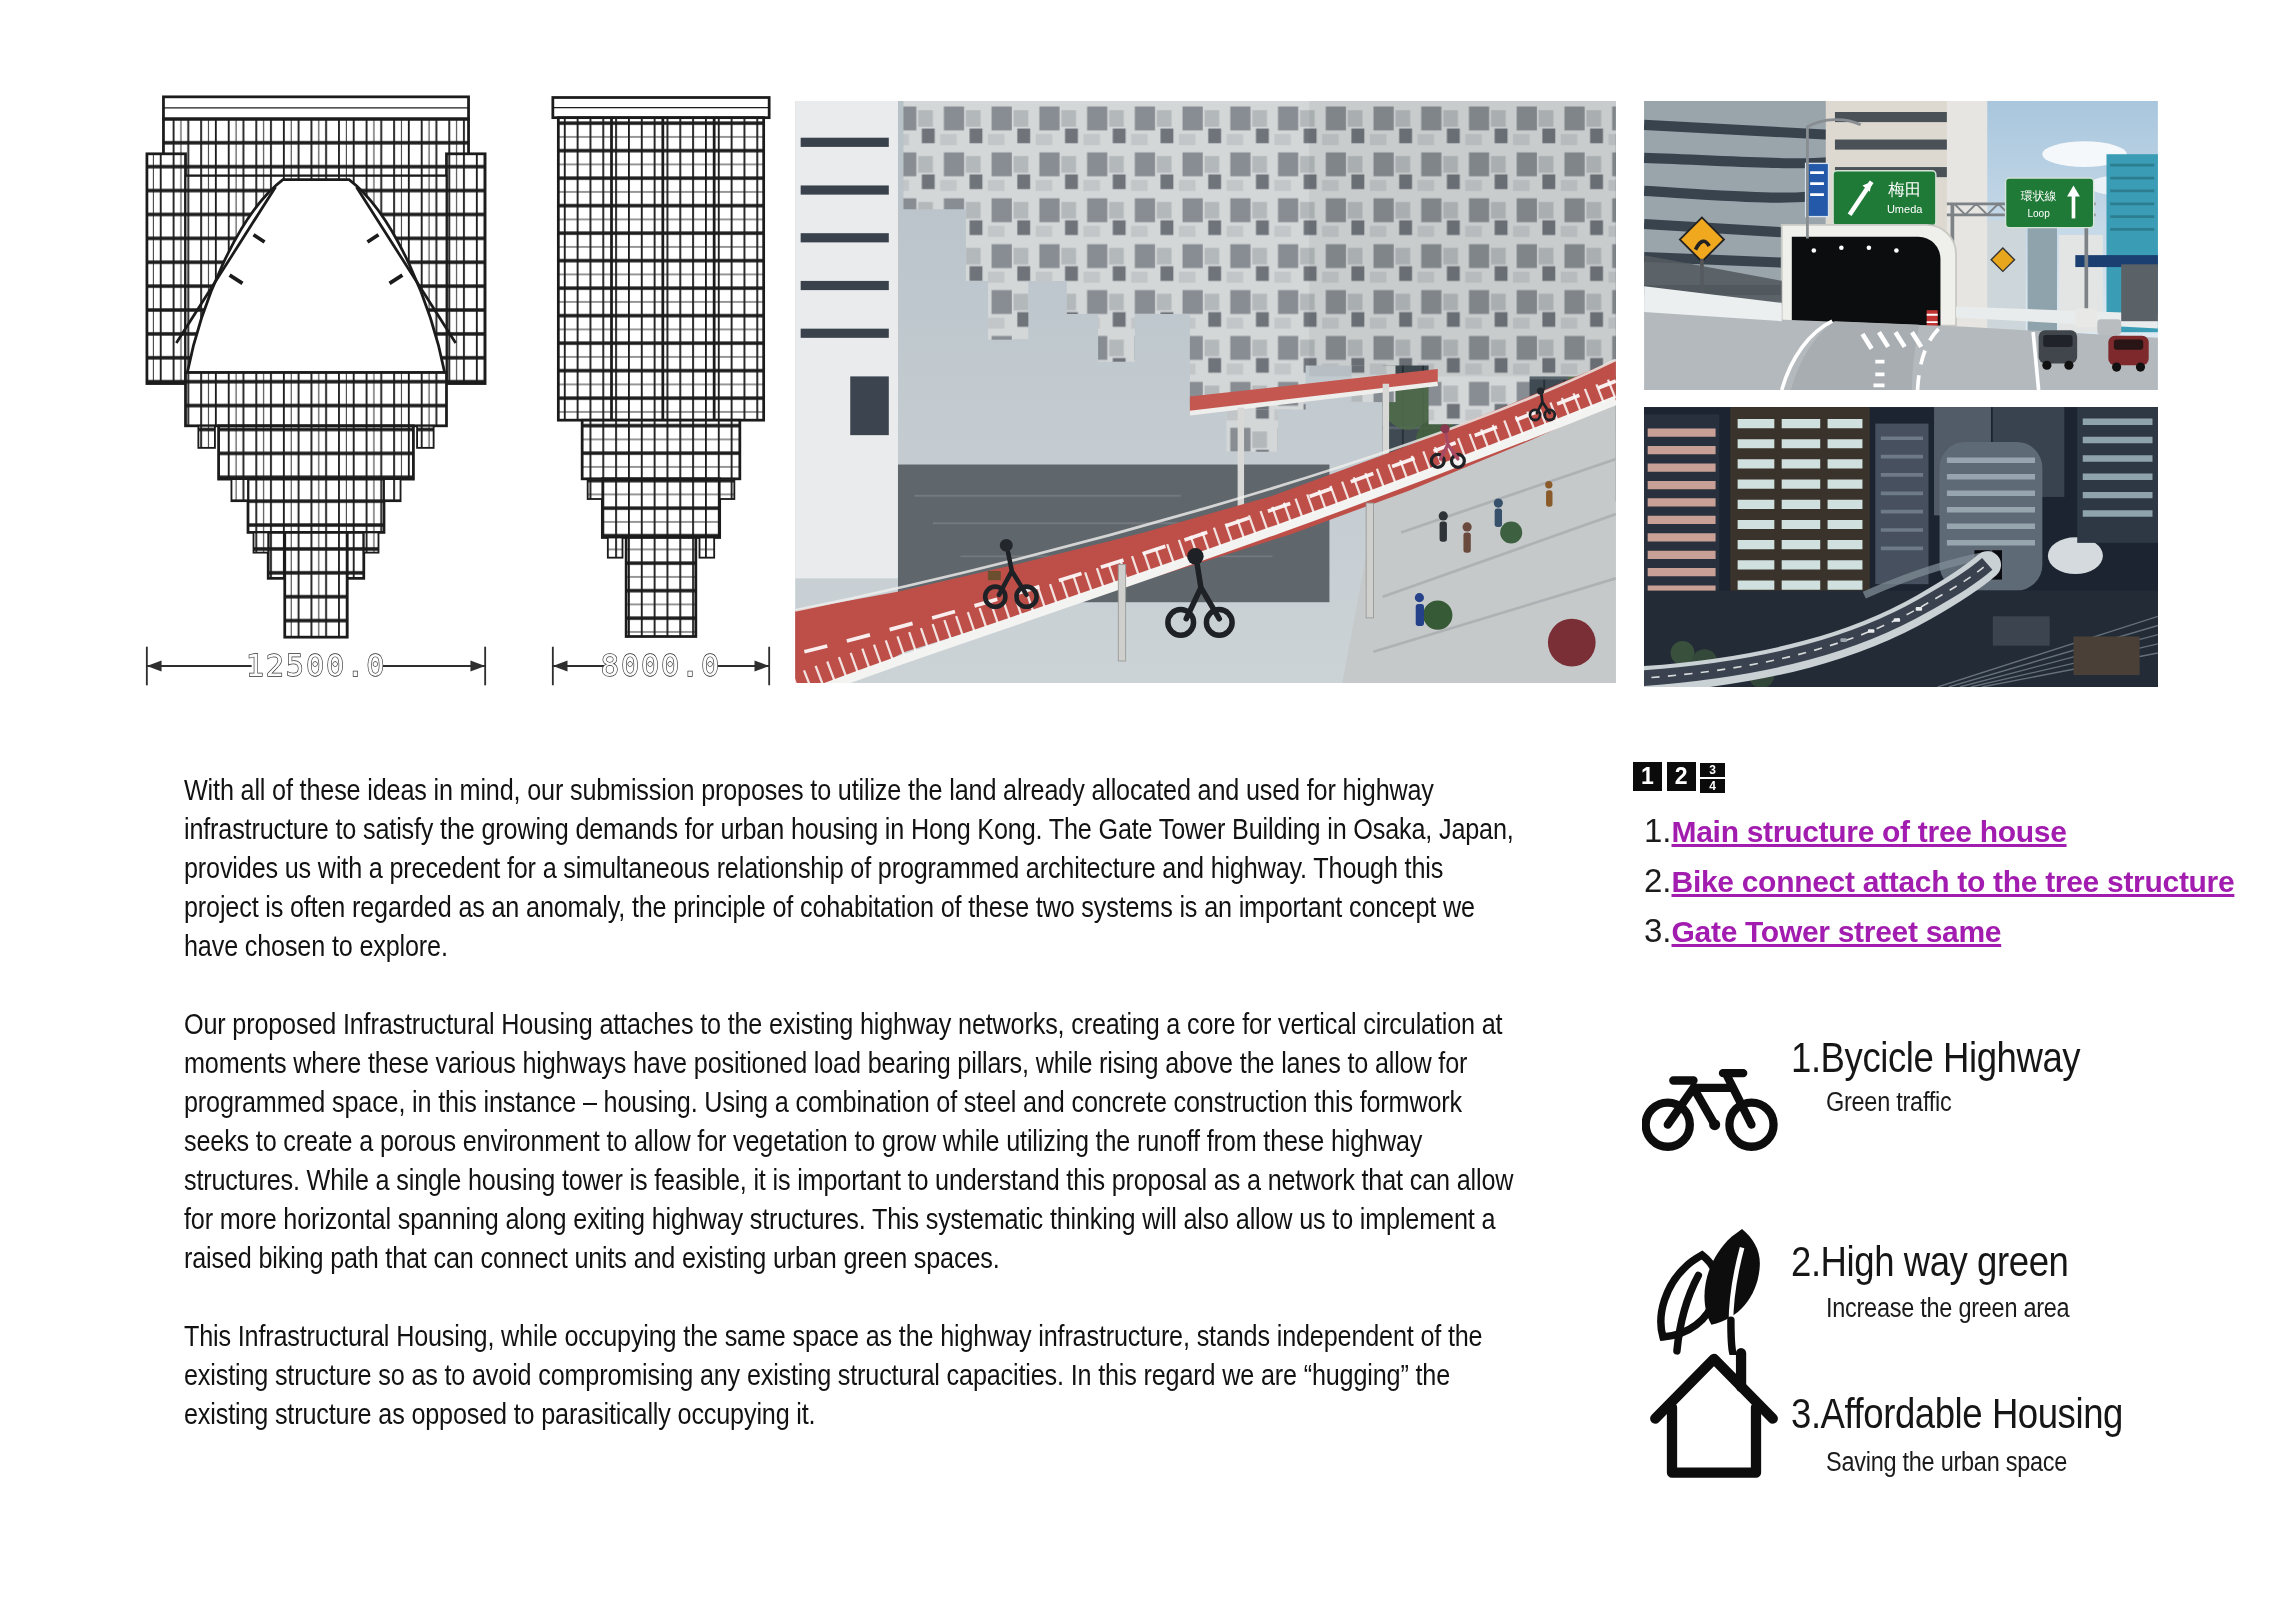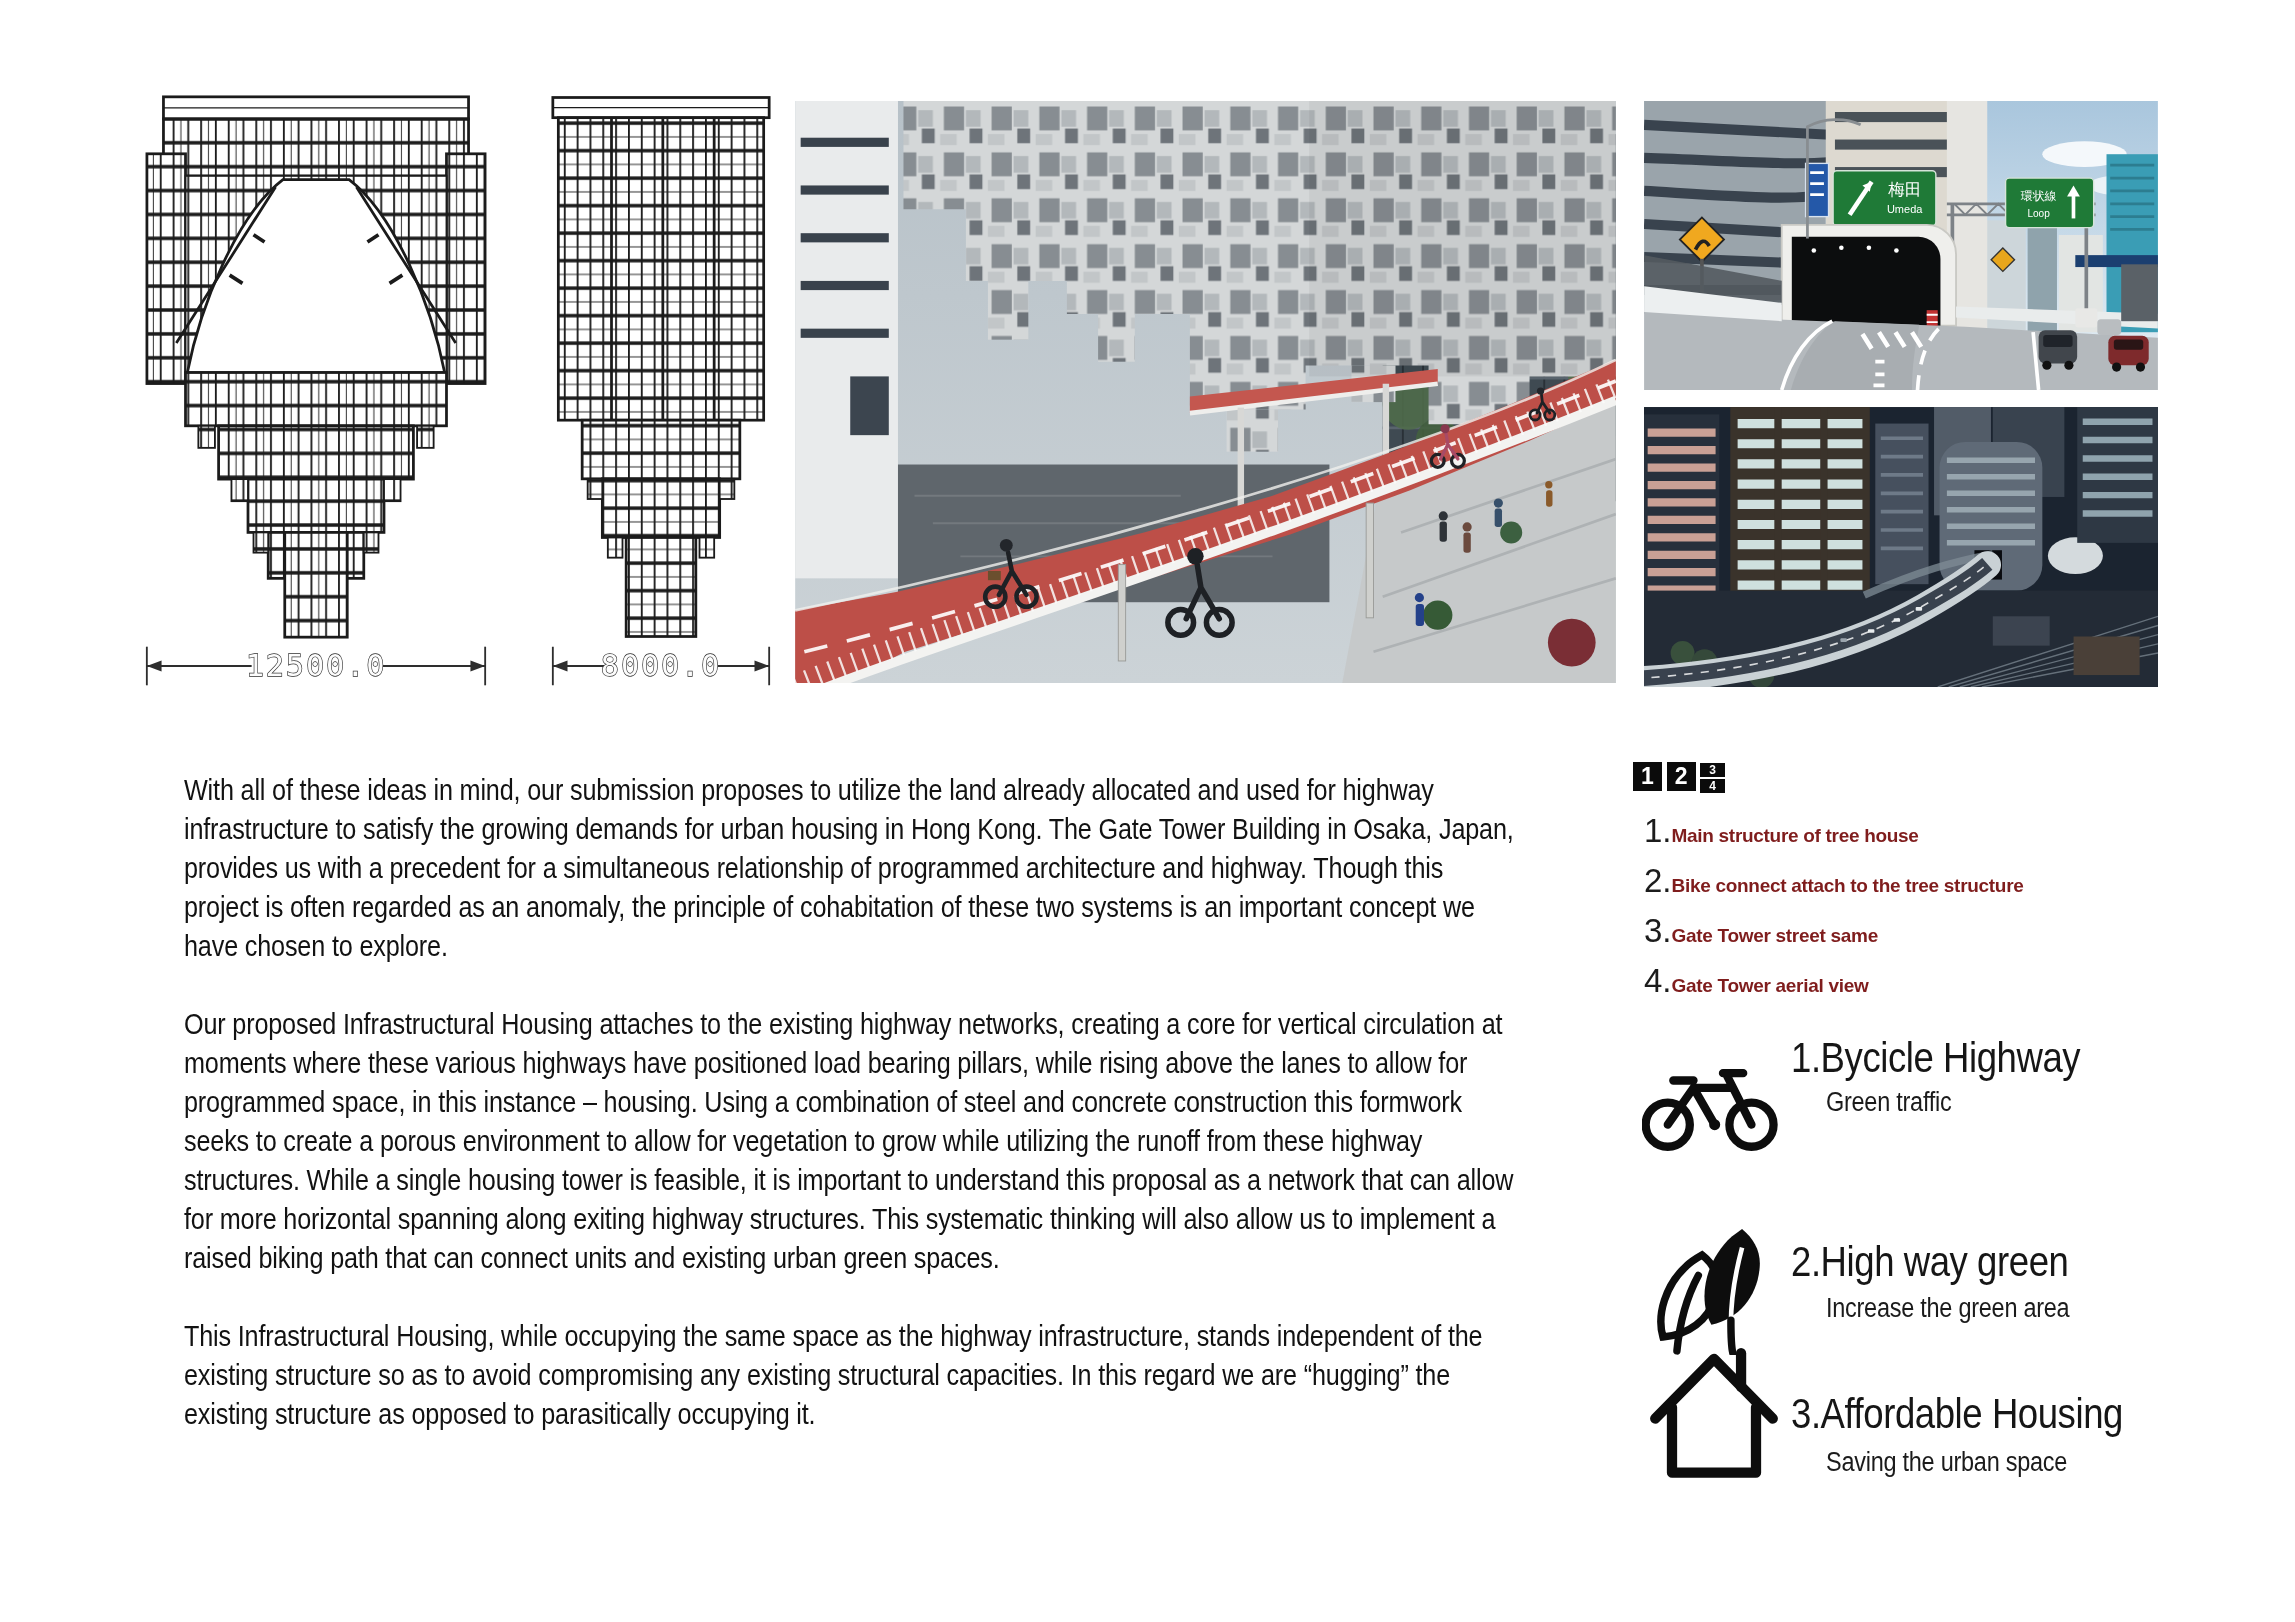--- a/index.html
+++ b/index.html
@@ -14,21 +14,21 @@
   #bodytext p{margin:0 0 39px 0;}
   
   #legend-boxes{position:absolute;left:1633px;top:762px;display:flex;gap:4.6px;align-items:flex-start;}
   .lbox{width:29px;height:29px;background:#0b0b0b;color:#fff;font-weight:bold;font-size:23px;
         display:flex;align-items:center;justify-content:center;}
   .lbox-col{display:flex;flex-direction:column;gap:2.8px;margin-top:0.9px;}
   .lbox.small{width:25px;height:13.8px;font-size:12px;}
   #legend-list{position:absolute;left:1644px;top:812px;white-space:nowrap;}
   .legend-item{margin-bottom:12px;}
   .legend-num{font-size:33px;font-weight:400;color:#1c1c1c;}
-  .legend-cap{font-size:19px;font-weight:700;color:#7f1d1d;letter-spacing:-0.3px;}
+  .legend-cap{font-size:30px;font-weight:700;color:#a21caf;letter-spacing:-0.3px;text-decoration:underline;}
   
   .cond{transform:scaleX(.87);transform-origin:0 0;white-space:nowrap;}
   .feat-title{font-size:42px;font-weight:400;color:#161616;letter-spacing:-0.5px;}
   .feat-sub{font-size:27px;font-weight:400;color:#1b1b1b;letter-spacing:-0.3px;}
   
   .dimtext{font-family:"DejaVu Sans Mono",monospace;font-size:33px;letter-spacing:2px;}
 </style>
 </head>
 <body>
 
@@ -422,23 +422,20 @@
   <div id="legend-list">
     <div class="legend-item">
       <span class="legend-num">1.</span><span class="legend-cap">Main structure of tree house</span>
     </div>
     <div class="legend-item">
       <span class="legend-num">2.</span><span class="legend-cap">Bike connect attach to the tree structure</span>
     </div>
     <div class="legend-item">
       <span class="legend-num">3.</span><span class="legend-cap">Gate Tower street same</span>
     </div>
-    <div class="legend-item">
-      <span class="legend-num">4.</span><span class="legend-cap">Gate Tower aerial view</span>
-    </div>
   </div>
 
   <svg class="abs" style="left:1642px;top:1052px" width="138" height="103" viewBox="0 0 150 110" fill="none" stroke="#0d0d0d" stroke-width="9" stroke-linecap="round" stroke-linejoin="round">
     <circle cx="28" cy="78" r="24"></circle>
       <circle cx="119" cy="78" r="24"></circle>
     <path d="M28,78 L56,38 L99,38 L119,78 M56,38 L79,78 M99,38 L92,24 M88,22 h22 M34,30 h22"></path>
     <circle cx="79" cy="78" r="6" fill="#0d0d0d" stroke="none"></circle>
   </svg>
   <div class="abs cond" style="left:1791px;top:1034px">
     <span class="feat-title">1.Bycicle Highway</span>

